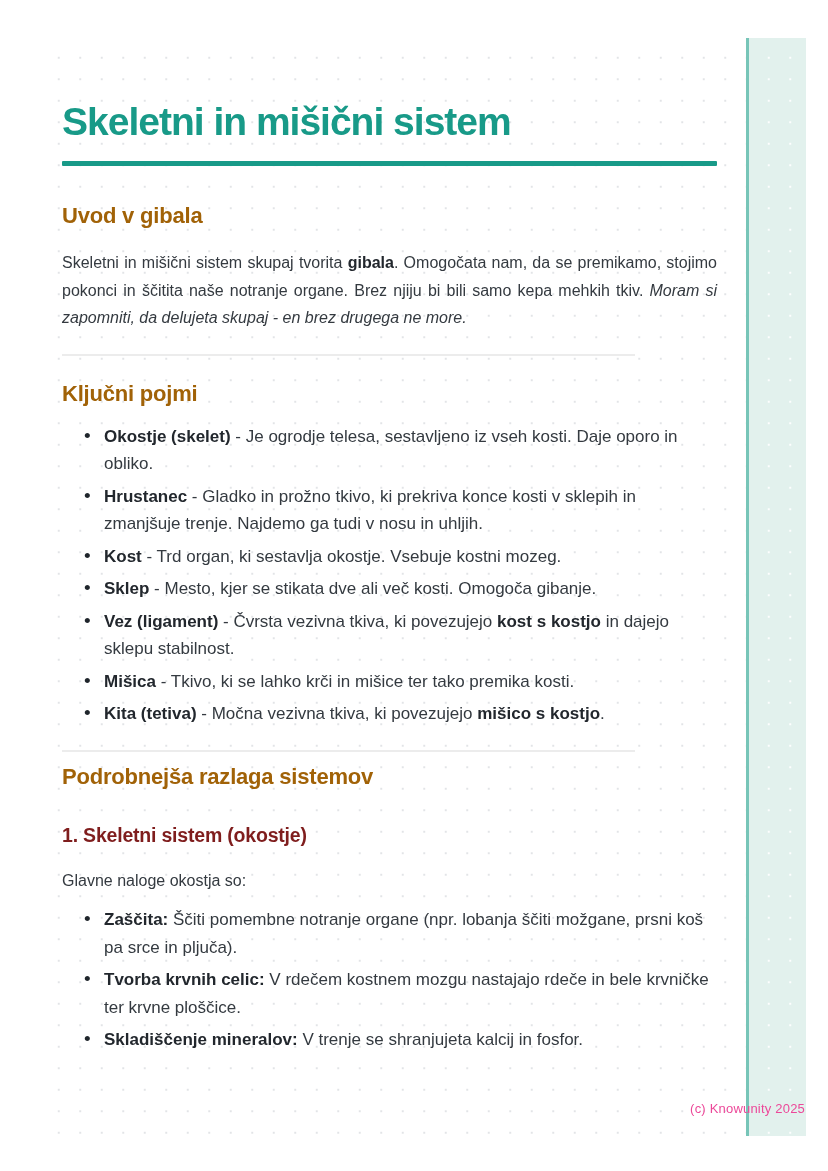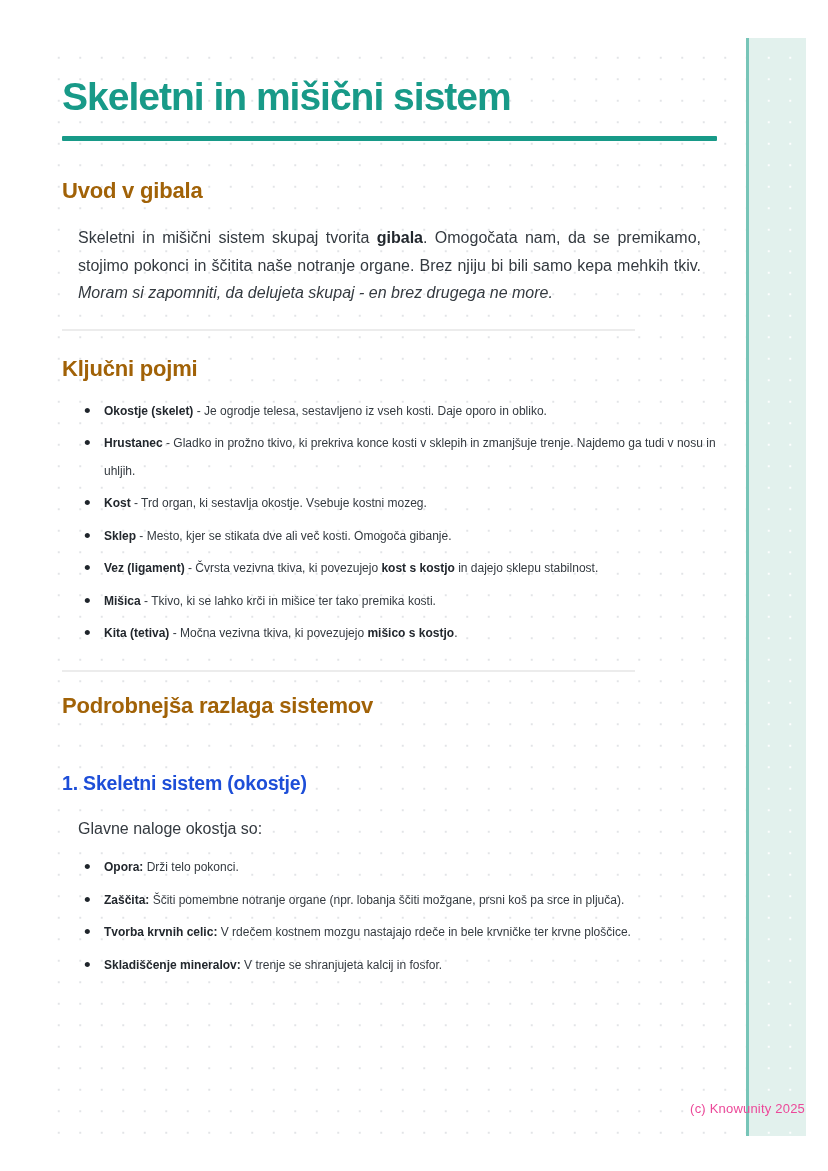--- a/index.html
+++ b/index.html
@@ -17,37 +17,37 @@
   }
   
   .strip{
     position:absolute;left:746px;top:38px;width:60px;height:1098px;
     background-color:#e2f1ed;border-left:3px solid #77c5b8;box-sizing:border-box;
     background-image:radial-gradient(circle,rgba(255,255,255,0.95) 1.2px,rgba(255,255,255,0) 1.5px);
     background-size:21.5px 21.5px;background-position:9px 9px;
   }
   .content{position:absolute;left:62px;top:0;width:655px;z-index:2;}
   h1{
-    margin:0;padding-top:76px;font-size:39px;line-height:42px;font-weight:700;
+    margin:0;padding-top:101px;font-size:39px;line-height:42px;font-weight:700;
     letter-spacing:-1px;color:#189a88;
   }
   .rule{height:5px;background:#189a88;margin-top:18px;border-radius:1px;}
   h2{margin:0;font-size:22px;line-height:27px;font-weight:700;color:#a16207;letter-spacing:-0.2px;}
   .sec-intro h2{margin-top:36px;}
   .sec-terms h2{margin-top:24px;}
-  .sec-detail h2{margin-top:20px;}
-  h3{margin:52px 0 0;font-size:19.5px;line-height:24px;font-weight:700;color:#1d4ed8;letter-spacing:-0.2px;}
-  .para{margin:20px 16px 0;font-size:16px;line-height:27.5px;color:#343a40;}
+  .sec-detail h2{margin-top:11px;}
+  h3{margin:33px 0 0;font-size:19.5px;line-height:24px;font-weight:700;color:#7f1d1d;letter-spacing:-0.2px;}
+  .para{margin:20px 0 0;font-size:16px;line-height:27.5px;color:#343a40;}
   .justify{text-align:justify;}
   .divider{border:none;height:2px;background:#ececec;width:573px;margin:22px 0 0 0;}
   ul.list{margin:16px 0 0;padding:0;list-style:none;}
   .sec-detail ul.list{margin-top:12px;}
   ul.list li{
     position:relative;padding-left:42px;margin-bottom:5px;
-    font-size:12px;line-height:27.5px;color:#343a40;
+    font-size:17px;line-height:27.5px;color:#343a40;
   }
   ul.list li::before{
     content:"\2022";position:absolute;left:22px;top:-1px;
     color:#1f252b;font-size:19px;
   }
   .b{font-weight:700;color:#22272d;}
   .i{font-style:italic;}
   .watermark{
     position:absolute;top:1101px;right:23px;z-index:3;
     font-size:13px;color:#ec4899;letter-spacing:0.2px;
@@ -84,21 +84,20 @@
       </ul>
     </section>
 
     <hr class="divider">
 
     <section class="sec-detail">
       <h2>Podrobnejša razlaga sistemov</h2>
       <h3>1. Skeletni sistem (okostje)</h3>
       <p class="para">Glavne naloge okostja so:</p>
       <ul class="list">
-        <li><span class="b">Opora:</span><span> Drži telo pokonci.</span></li>
         <li><span class="b">Zaščita:</span><span> Ščiti pomembne notranje organe (npr. lobanja ščiti možgane, prsni koš pa srce in pljuča).</span></li>
         <li><span class="b">Tvorba krvnih celic:</span><span> V rdečem kostnem mozgu nastajajo rdeče in bele krvničke ter krvne ploščice.</span></li>
         <li><span class="b">Skladiščenje mineralov:</span><span> V trenje se shranjujeta kalcij in fosfor.</span></li>
       </ul>
     </section>
   </div>
 
   <div class="watermark">(c) Knowunity 2025</div>
 </div>
 

